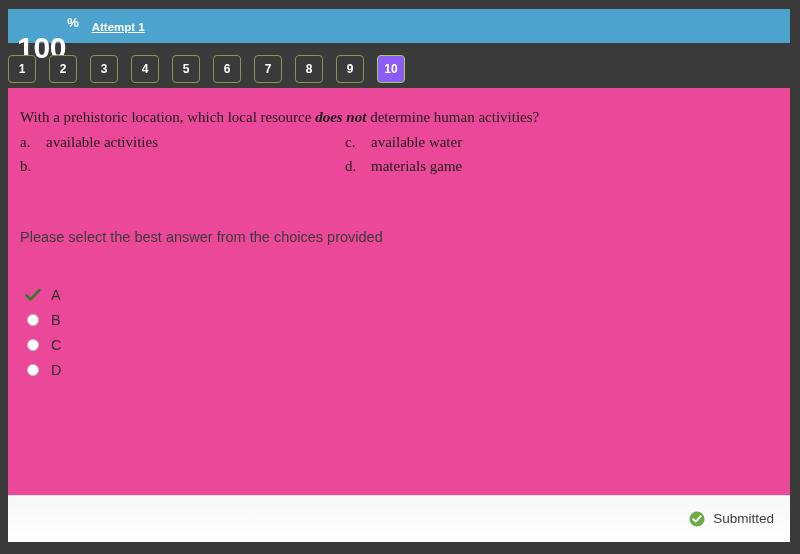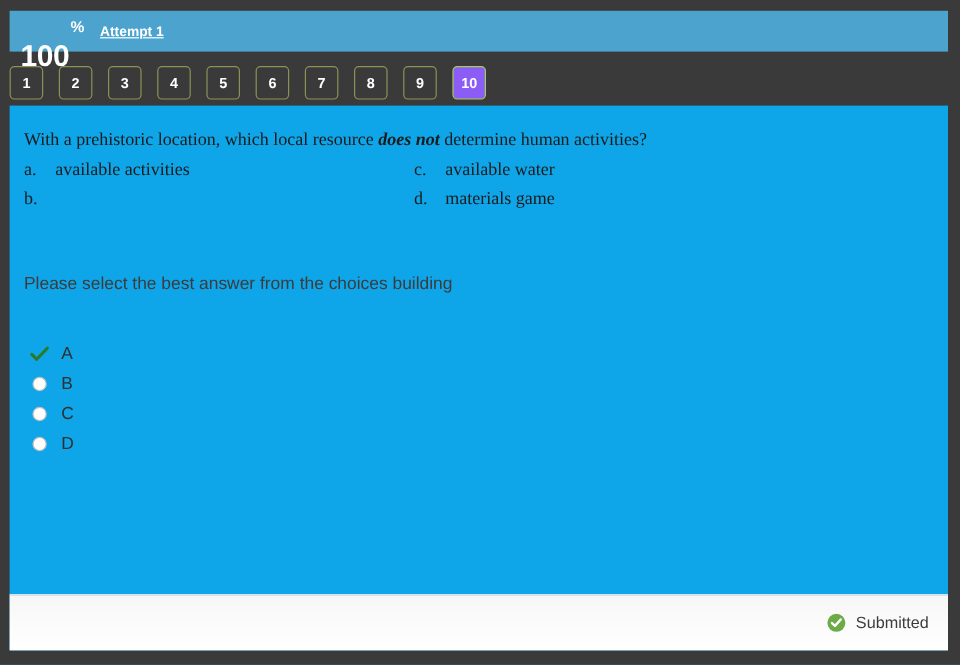--- a/index.html
+++ b/index.html
@@ -23,21 +23,21 @@
     width: 782px;
     height: 34px;
     background: #4ba3ce;
     display: flex;
     align-items: center;
     box-sizing: border-box;
     padding-left: 9px;
   }
   .score-value {
     color: #ffffff;
-    font-size: 25px;
+    font-size: 30px;
     font-weight: bold;
     line-height: 1;
     letter-spacing: -0.3px;
     margin-top: 43px;
   }
   .score-pct {
     color: #ffffff;
     font-size: 13px;
     font-weight: bold;
     line-height: 1;
@@ -86,21 +86,21 @@
     color: #ffffff;
   }
 
   
   .panel {
     position: absolute;
     left: 8px;
     top: 88px;
     width: 782px;
     height: 454px;
-    background: #0ea5e9;
+    background: #ec4899;
     box-sizing: border-box;
     display: flex;
     flex-direction: column;
   }
   .panel-body {
     flex: 1 1 auto;
     position: relative;
     overflow: hidden;
   }
 
@@ -246,21 +246,21 @@
           <div class="choice">
             <span class="choice-letter">b.</span>
           </div>
           <div class="choice">
             <span class="choice-letter">d.</span>
             <span>materials game</span>
           </div>
         </div>
     </div>
 
-    <div class="prompt">Please select the best answer from the choices building</div>
+    <div class="prompt">Please select the best answer from the choices provided</div>
 
     <div class="options" id="options">
         <div class="option-row">
           <span class="opt-marker">
             <svg width="16" height="14" viewBox="0 0 16 14">
               <path d="M1.5 7.4 L5.6 11.4 L14.4 2.2" fill="none" stroke="#2a7a2a" stroke-width="2.6" stroke-linecap="round" stroke-linejoin="round"></path>
             </svg>
           </span>
           <span class="opt-label">A</span>
         </div>

